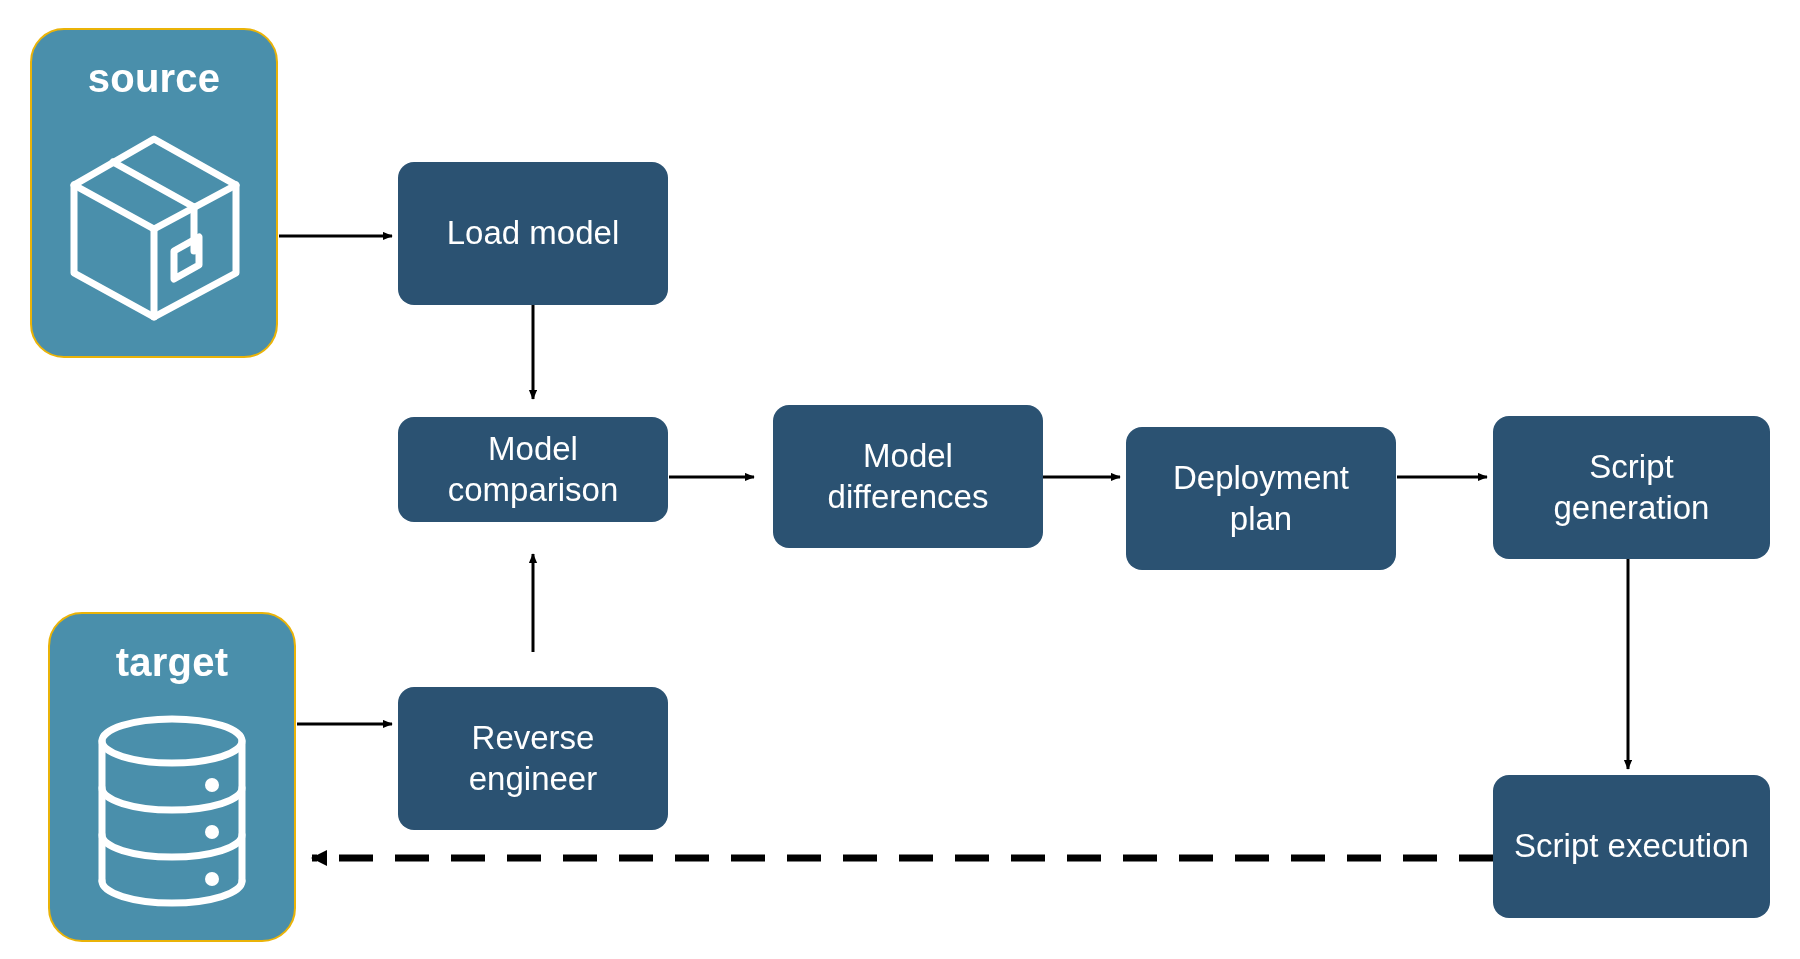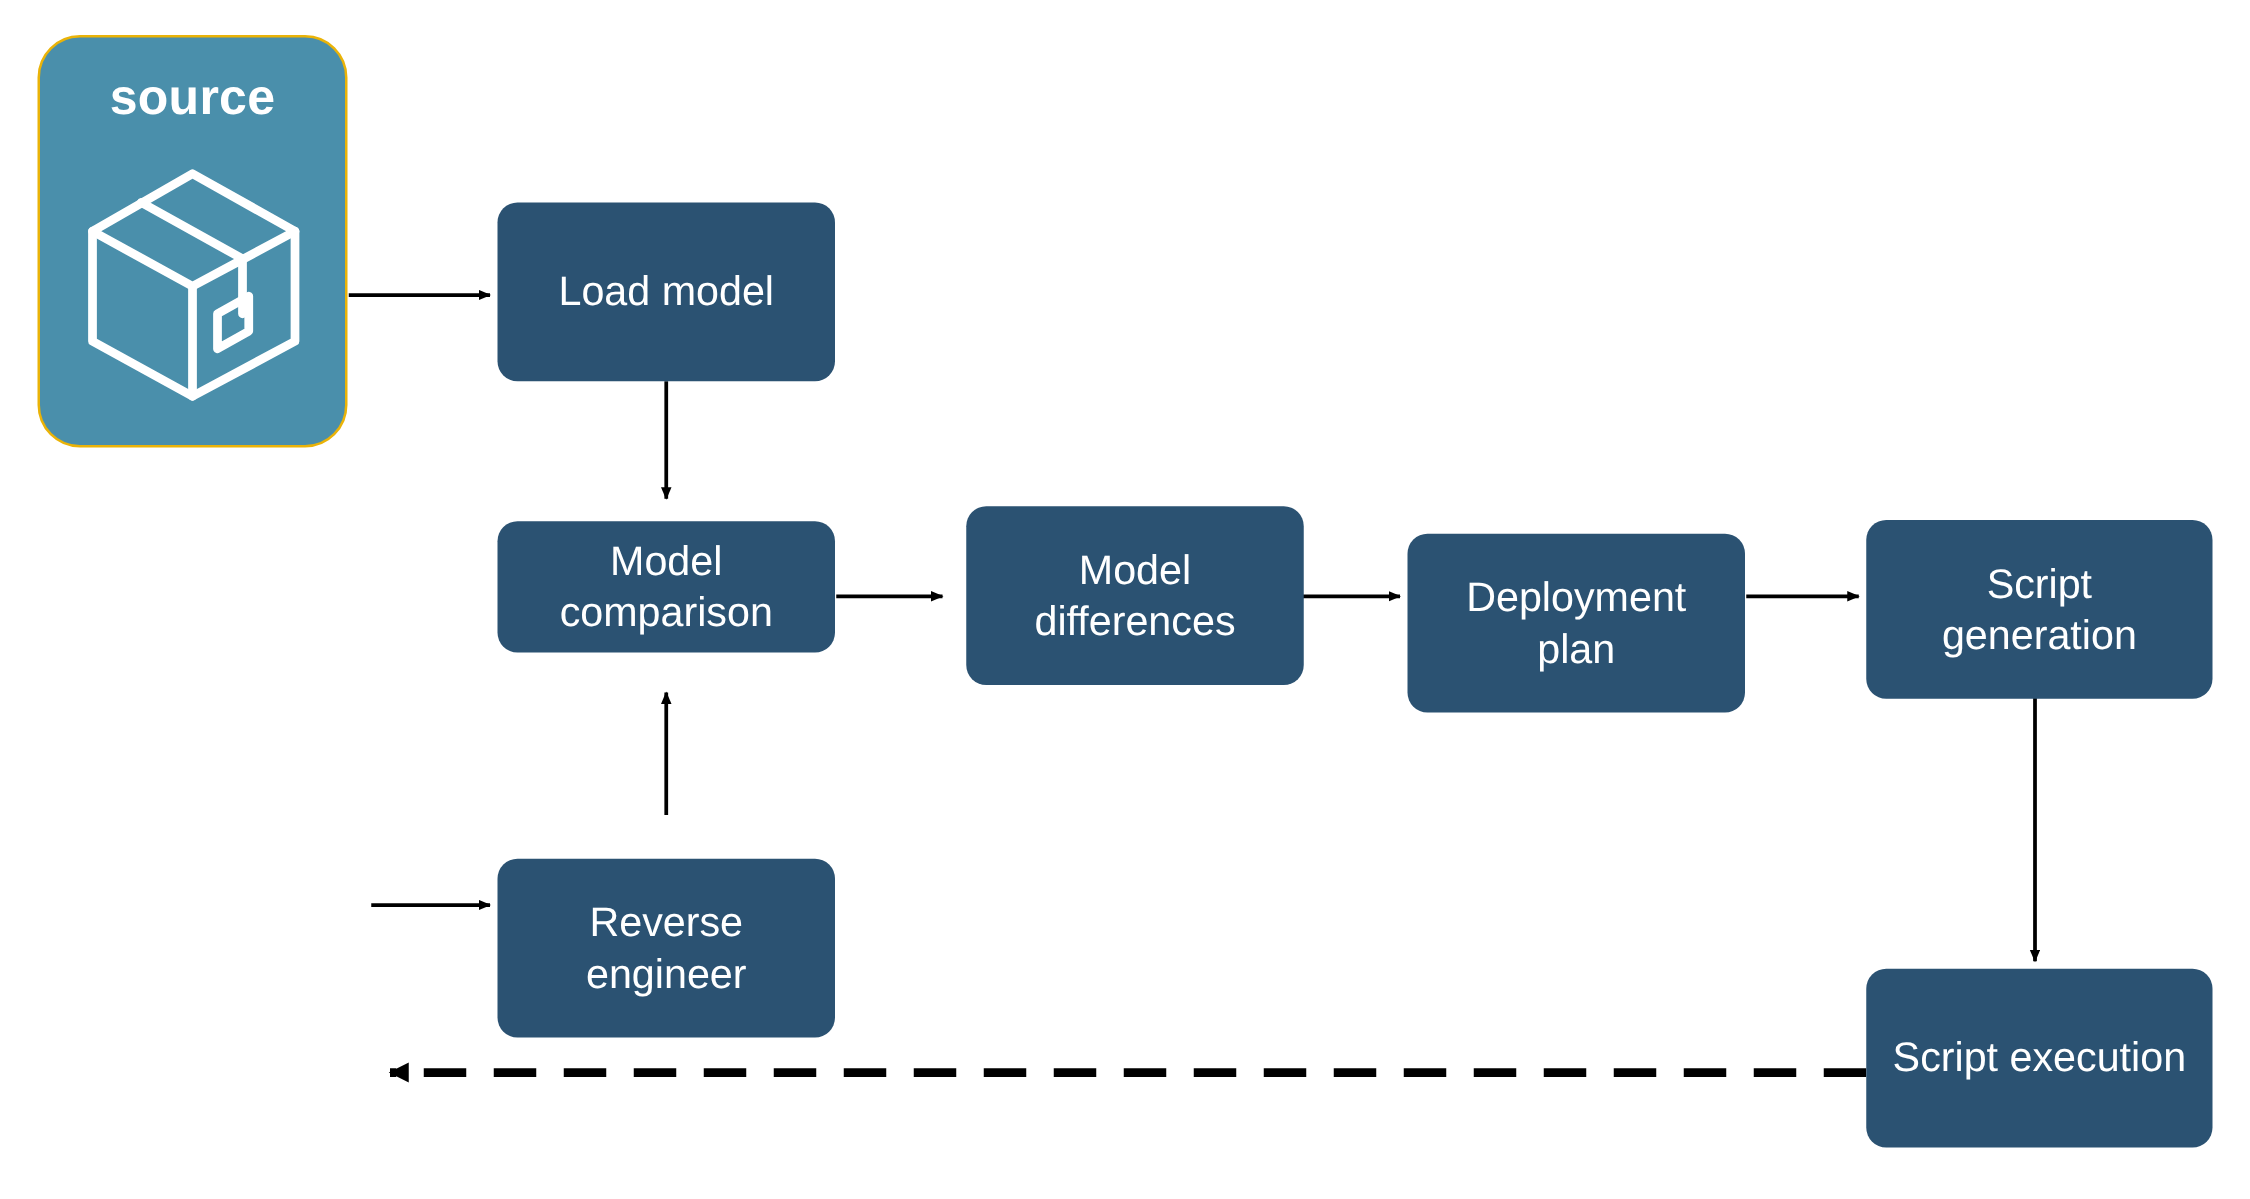--- a/index.html
+++ b/index.html
@@ -110,20 +110,45 @@
 
           <path d="M47 29 L128 74"></path>
           <path d="M128 74 L128 118"></path>
 
           <path d="M108 118 L133 104 L133 132 L108 146 Z"></path>
         </g>
       </svg>
     </div>
   </div>
 
+  <div class="endpoint" style="left:48px;top:612px;width:248px;height:330px;">
+    <div class="ep-label">target</div>
+    <div class="ep-icon">
+      <svg width="152" height="196" viewBox="0 0 152 196">
+        <g fill="none" stroke="#ffffff" stroke-width="7" stroke-linejoin="round" stroke-linecap="round">
+
+          <path d="M6 28 L6 168"></path>
+          <path d="M146 28 L146 168"></path>
+
+          <ellipse cx="76" cy="28" rx="70" ry="22"></ellipse>
+
+          <path d="M6 168 A70 22 0 0 0 146 168"></path>
+
+          <path d="M6 75 A70 22 0 0 0 146 75"></path>
+
+          <path d="M6 122 A70 22 0 0 0 146 122"></path>
+        </g>
+        <g fill="#ffffff">
+          <circle cx="116" cy="72" r="7"></circle>
+          <circle cx="116" cy="119" r="7"></circle>
+          <circle cx="116" cy="166" r="7"></circle>
+        </g>
+      </svg>
+    </div>
+  </div>
 
   <div class="node" style="left:398px;top:162px;width:270px;height:143px;">Load model</div>
 
   <div class="node" style="left:398px;top:417px;width:270px;height:105px;">Model comparison</div>
 
   <div class="node" style="left:760px;top:405px;width:270px;height:143px;margin-left:13px;">Model differences</div>
 
   <div class="node" style="left:1126px;top:405px;width:270px;height:143px;margin-top:22px;">Deployment plan</div>
 
   <div class="node" style="left:1493px;top:405px;width:277px;height:143px;margin-top:11px;">Script generation</div>

